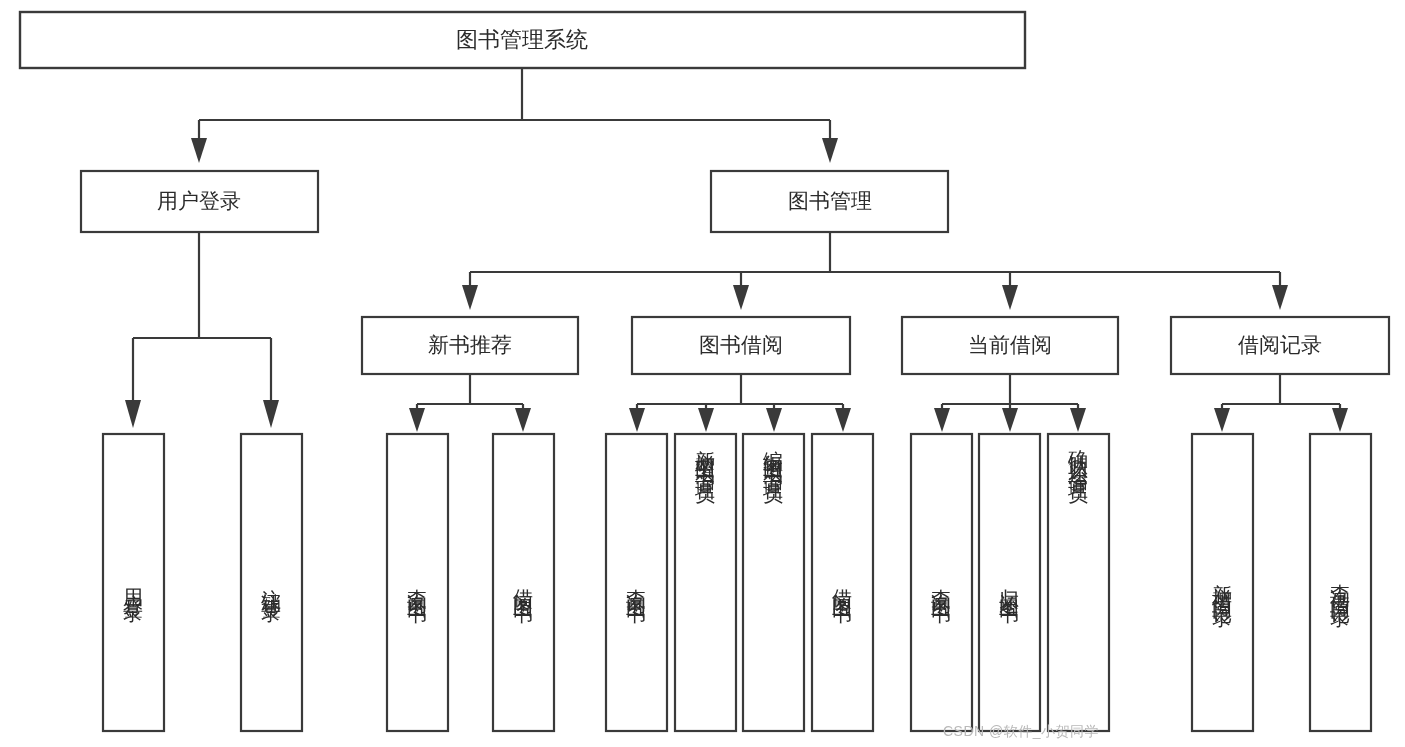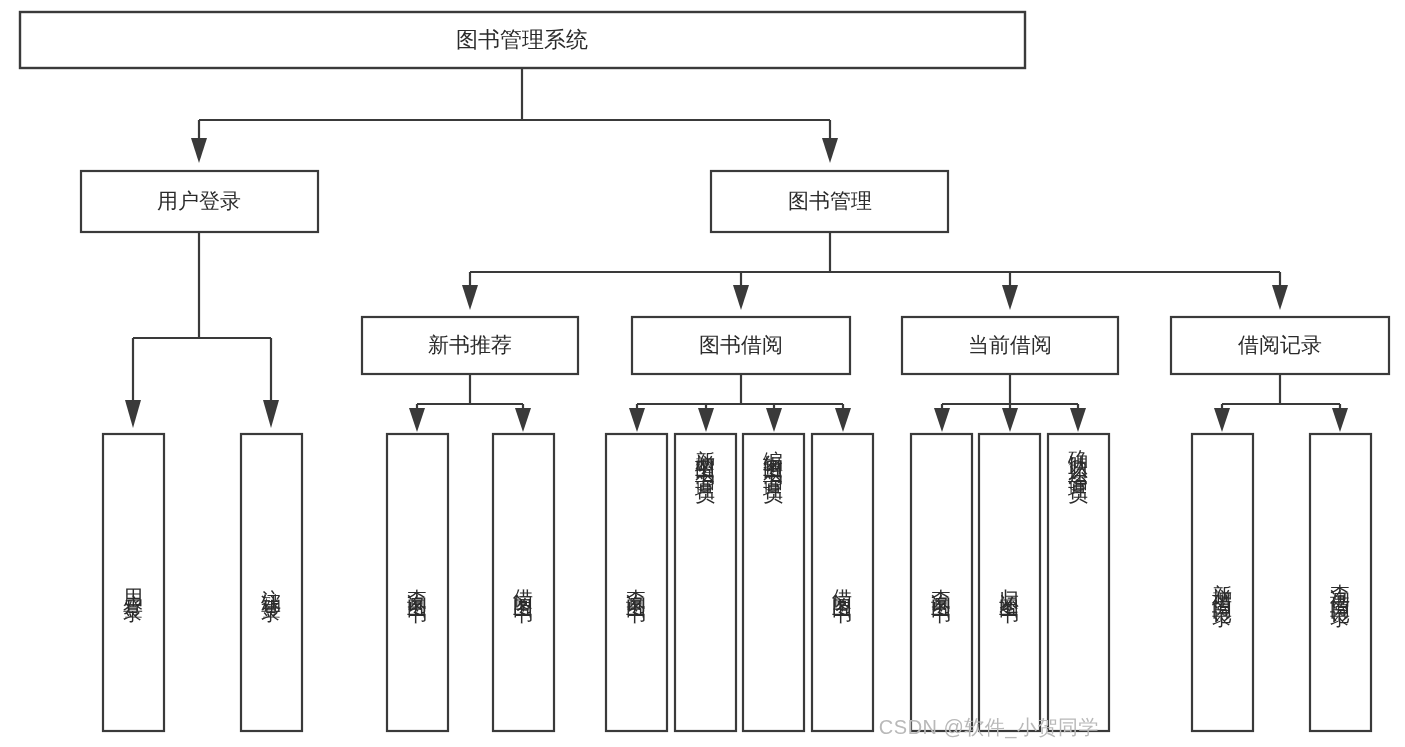--- a/index.html
+++ b/index.html
@@ -74,21 +74,21 @@
     letter-spacing: 5px;
     line-height: 1;
     white-space: nowrap;
     text-align: center;
   }
   .watermark {
     position: absolute;
     right: 14px;
     bottom: 6px;
     font-family: "Liberation Sans", "DejaVu Sans", sans-serif;
-    font-size: 20px;
+    font-size: 14px;
     color: #b9b9b9;
     letter-spacing: 0.5px;
     user-select: none;
     white-space: nowrap;
     margin-left: 20px;
   }
 </style>
 </head>
 <body>
 

